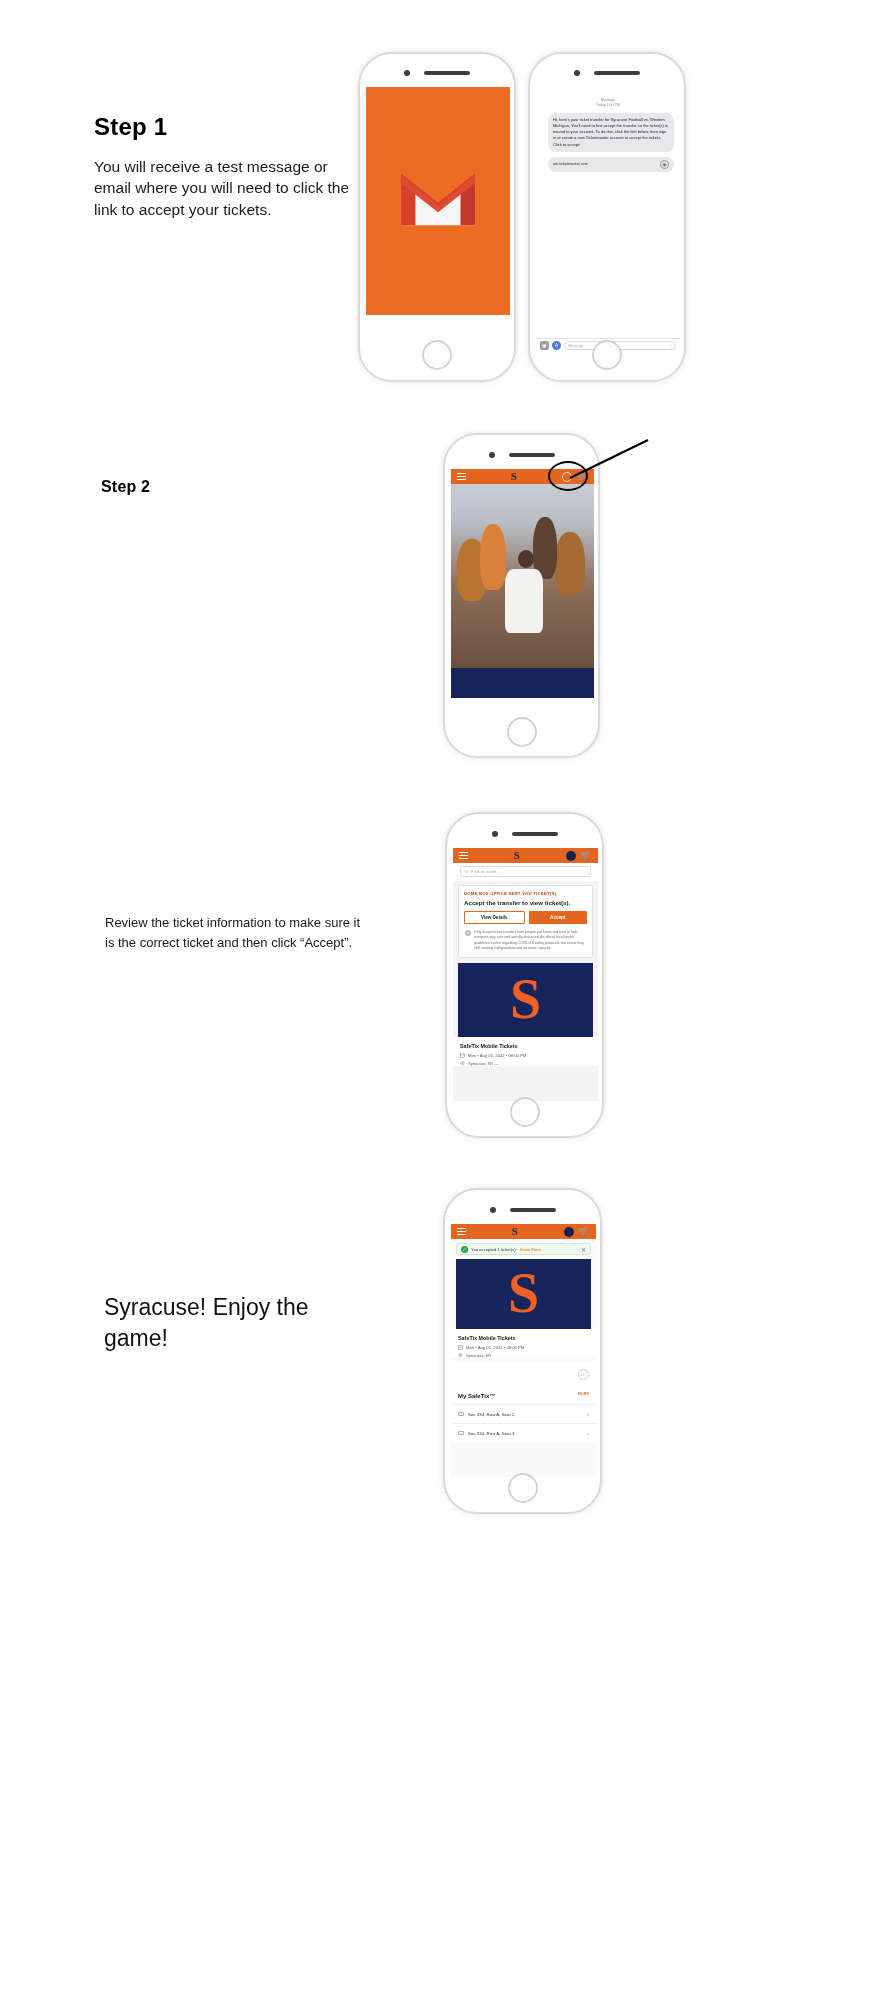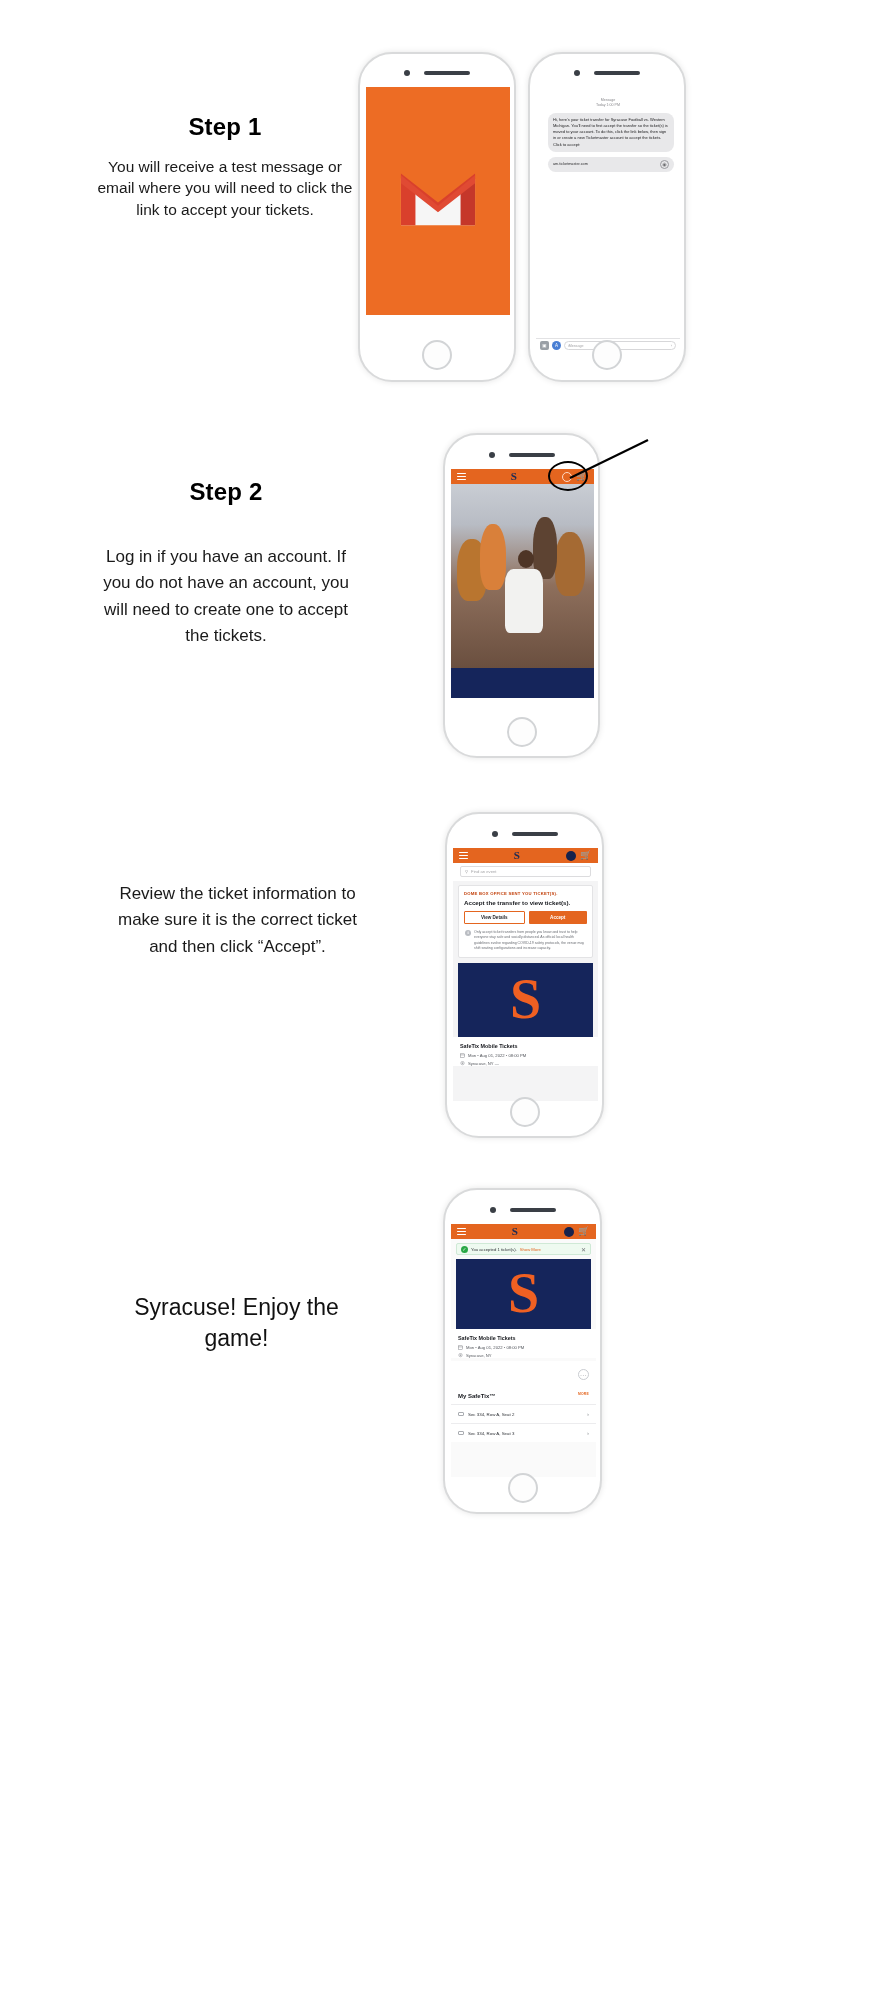--- a/index.html
+++ b/index.html
@@ -15,36 +15,36 @@
   .step-title {
     font-weight: bold;
     color: #000000;
     letter-spacing: .2px;
   }
   .step-body {
     color: #1a1a1a;
     line-height: 1.30;
   }
 
-  .block { position: absolute; text-align: center; }
+  .block { position: absolute; }
 
   
   #s1-text { left: 94px; top: 113px; width: 262px; }
   #s1-text .step-title { font-size: 24px; margin-bottom: 15px; }
   #s1-text .step-body { font-size: 15.5px; line-height: 1.38; }
 
   
   #s2-text { left: 101px; top: 478px; width: 250px; }
-  #s2-text .step-title { font-size: 24px; margin-bottom: 38px; }
+  #s2-text .step-title { font-size: 16px; margin-bottom: 38px; }
   #s2-text .step-body { font-size: 17px; line-height: 1.55; }
 
   
   #s3-text { left: 105px; top: 881px; width: 265px; }
   #s3-text .step-title { font-size: 24px; margin-bottom: 38px; }
-  #s3-text .step-body { font-size: 17px; line-height: 1.55; }
+  #s3-text .step-body { font-size: 13px; line-height: 1.55; margin-top: 32px; }
 
   
   #s4-text { left: 104px; top: 1292px; width: 265px; }
   #s4-text .step-body { font-size: 23px; line-height: 1.35; color: #111; }
 
   
   .phone {
     position: absolute;
     background: #ffffff;
     border: 2px solid #d9dadb;
@@ -358,21 +358,20 @@
         <span>iMessage</span>
         <span>›</span>
       </span>
     </div>
   </div>
   <div class="home"></div>
 </div>
 
 <div class="block" id="s2-text">
   <div class="step-title">Step 2</div>
-  <div class="step-body">Log in if you have an account. If you do not have an account, you will need to create one to accept the tickets.</div>
 </div>
 
 <div class="phone" id="phone-login">
   <div class="notch-row">
     <span class="cam"></span>
     <span class="speaker"></span>
   </div>
   <div class="screen">
     <div class="tm-header">
       <span class="tm-burger">

